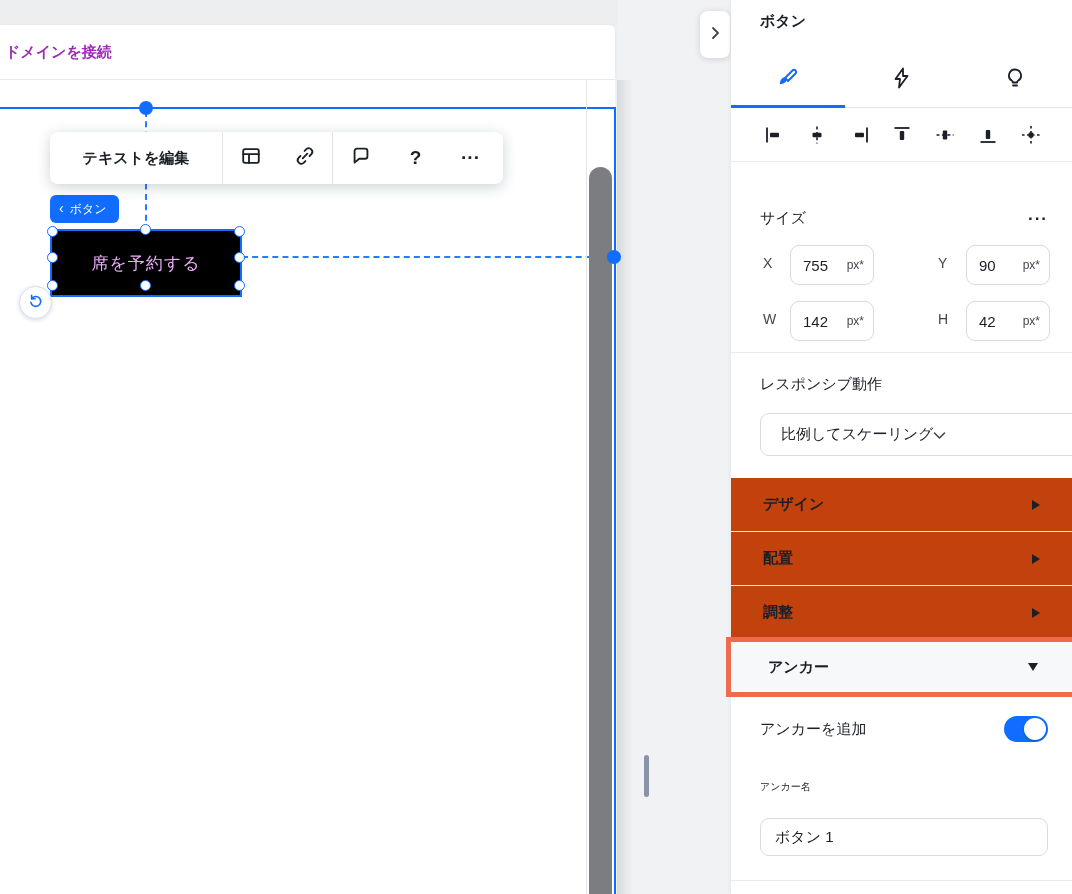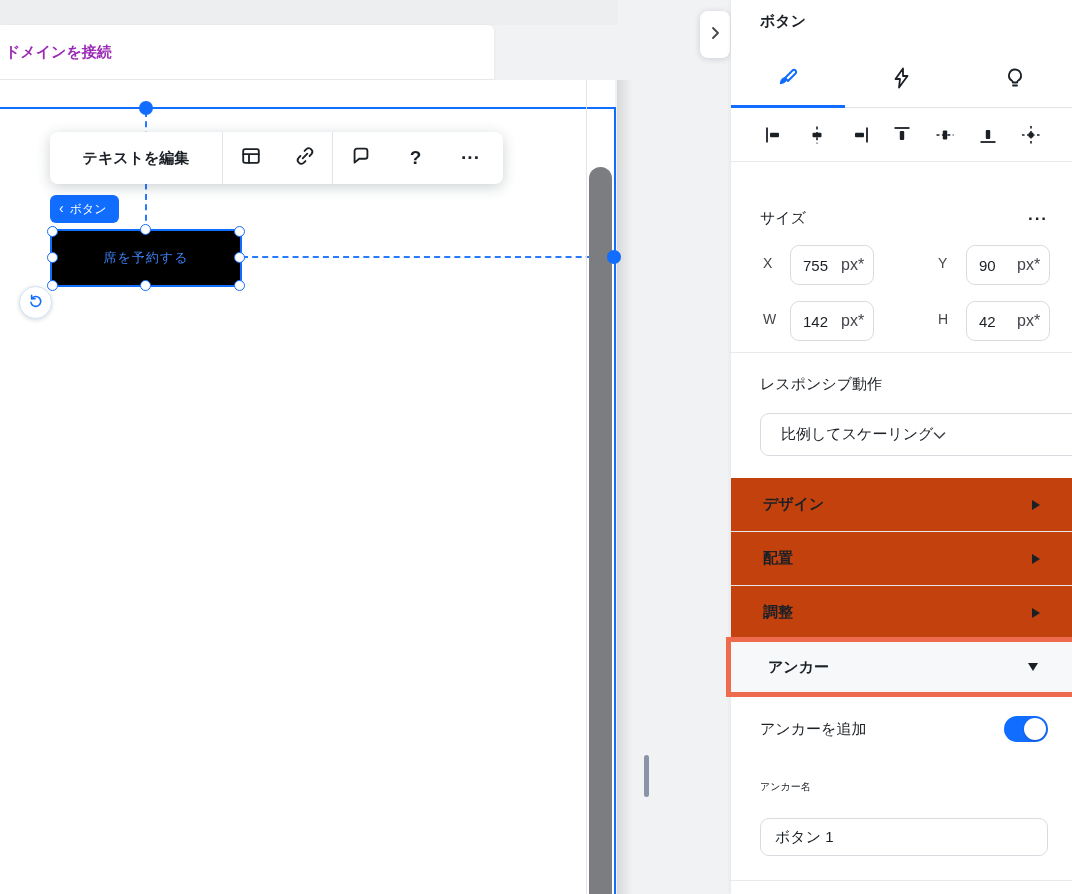--- a/index.html
+++ b/index.html
@@ -3,21 +3,21 @@
 <meta charset="utf-8">
 <style>
   * { margin:0; padding:0; box-sizing:border-box; }
   html,body { width:1072px; height:894px; overflow:hidden; }
   body { font-family:"Liberation Sans", sans-serif; color:#1b2026; background:#f1f2f4; }
   .stage { position:relative; width:1072px; height:894px; background:#f1f2f4; overflow:hidden; }
 
   
   .canvas-area { position:absolute; left:0; top:0; width:731px; height:894px; background:#f1f2f4; }
   .top-strip { position:absolute; left:0; top:0; width:618px; height:25px; background:#eceef0; }
-  .site-header { position:absolute; left:0; top:25px; width:494px; height:55px; background:#fff;
+  .site-header { position:absolute; left:0; top:25px; width:615px; height:55px; background:#fff;
                  border-bottom:1px solid #e6e8ea; border-radius:0 6px 0 0;
                  box-shadow:0 1px 4px rgba(0,0,0,.06); display:flex; align-items:center;font-family:Liberation Mono, monospace; }
   .domain-link { color:#9b2bb5; font-size:15px; font-weight:700; padding-left:5px; cursor:pointer; }
   .page { position:absolute; left:0; top:80px; width:615px; height:814px; background:#fff; }
   .page-edge-shadow { position:absolute; left:617px; top:80px; width:16px; height:814px;
                       background:linear-gradient(to right, rgba(0,0,0,.10), rgba(0,0,0,0)); }
 
   
   .sel-line-h { position:absolute; left:0; top:107px; width:616px; height:2px; background:#116dff; }
   .sel-line-v { position:absolute; left:614px; top:107px; width:2px; height:787px; background:#116dff; }
@@ -39,23 +39,23 @@
   .tb-text-btn { width:173px; display:flex; align-items:center; justify-content:center;
                  font-size:15px; font-weight:700; border-right:1px solid #e2e5e8; cursor:pointer; }
   .tb-icon { width:55px; display:flex; align-items:center; justify-content:center; cursor:pointer; }
   .tb-sep { border-right:1px solid #e2e5e8; }
   .tb-glyph { font-size:19px; font-weight:700; color:#1b2026; }
 
   
   .el-badge { position:absolute; left:50px; top:195px; height:28px; padding:0 12px 0 9px; background:#116dff;
               border-radius:6px; display:flex; align-items:center; gap:6px; color:#fff; font-size:12px; z-index:9; cursor:pointer; }
   .el-badge .chev { font-size:14px; line-height:1; margin-top:-2px; }
-  .black-button { position:absolute; left:52px; top:231px; width:188px; height:54px; background:#000;
+  .black-button { position:absolute; left:52px; top:231px; width:188px; height:64px; background:#000;
                   outline:2px solid #116dff; display:flex; align-items:center; justify-content:center;
-                  color:#3b82f6; font-size:13px; letter-spacing:1px; z-index:7; cursor:pointer; }
+                  color:#f0abfc; font-size:17px; letter-spacing:1px; z-index:7; cursor:pointer; }
   .handle { position:absolute; width:11px; height:11px; background:#fff; border:1.5px solid #116dff;
             border-radius:50%; z-index:8; cursor:pointer; }
   .rotate-btn { position:absolute; left:19px; top:286px; width:33px; height:33px; background:#fff;
                 border:1px solid #d4e2f8; border-radius:50%; box-shadow:0 1px 4px rgba(22,45,61,.18);
                 display:flex; align-items:center; justify-content:center; z-index:9; cursor:pointer; }
 
   
   .collapse-tab { position:absolute; left:700px; top:11px; width:30px; height:47px; background:#fff;
                   border-radius:8px; box-shadow:0 1px 6px rgba(22,45,61,.18); display:flex;
                   align-items:center; justify-content:center; cursor:pointer; }
@@ -74,21 +74,21 @@
   .size-label-row { position:absolute; left:29px; top:194px; width:288px; display:flex; justify-content:space-between; align-items:center;margin-top:15px; }
   .section-label { font-size:15px; color:#1b2026; }
   .ellipsis-btn { font-size:17px; font-weight:700; letter-spacing:1px; color:#1b2026; cursor:pointer; line-height:10px; }
 
   .field-row { position:absolute; left:0; width:341px; height:40px; }
   .row1 { top:245px; } .row2 { top:301px; }
   .axis-label { position:absolute; top:10px; font-size:14px; color:#42454a; }
   .num-box { position:absolute; top:0; width:84px; height:40px; border:1px solid #d8dbe0; border-radius:9px;
              display:flex; align-items:center; padding:0 9px 0 12px; background:#fff; }
   .num-box input { border:none; outline:none; width:38px; font-size:15px; color:#1b2026; font-family:"Liberation Sans",sans-serif; background:transparent; }
-  .unit { margin-left:auto; font-size:16px; color:#42454a;text-align:right; }
+  .unit { margin-left:auto; font-size:12px; color:#42454a;text-align:right; }
   .lx { left:32px; } .bx { left:59px; } .ly { left:207px; } .by { left:235px; }
 
   .sep { position:absolute; left:0; width:341px; height:1px; background:#e8eaec; }
 
   .resp-label { position:absolute; left:29px; top:375px; font-size:15px; }
   .dropdown { position:absolute; left:29px; top:413px; width:344px; height:43px; border:1px solid #d8dbe0;
               border-radius:9px; display:flex; align-items:center; padding:0 14px 0 20px; cursor:pointer; background:#fff; }
   .dropdown .dd-text { font-size:15px; }
   .dropdown svg { margin-left:auto; }
 

